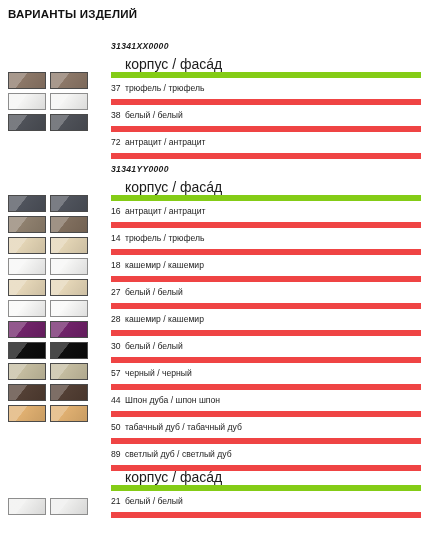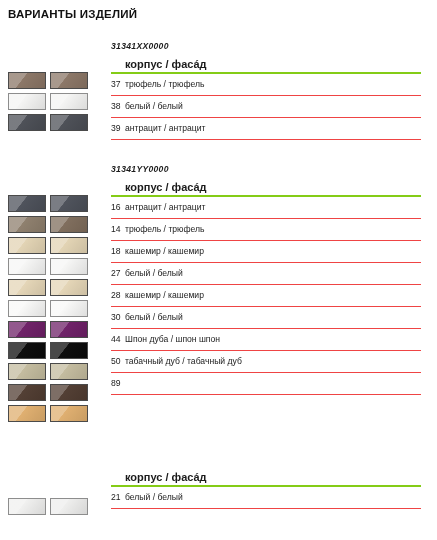--- a/index.html
+++ b/index.html
@@ -61,34 +61,34 @@
     font-weight: bold;
     color: #1b1b1b;
     letter-spacing: 0.3px;
     height: 13px;
     line-height: 13px;
     white-space: nowrap;
     font-style: italic;
   }
 
   .col-head {
-    font-size: 11px;
-    font-weight: bold;
+    font-size: 14px;
+    font-weight: normal;
     color: #1b1b1b;
     padding-left: 14px;
     height: 19px;
     line-height: 22px;
-    border-bottom: 2px solid #84cc16;
+    border-bottom: 6px solid #84cc16;
     white-space: nowrap;
   }
 
   .opt-row {
     height: 21px;
     line-height: 21px;
-    border-bottom: 1px solid #ef4444;
+    border-bottom: 6px solid #ef4444;
     font-size: 8.6px;
     color: #222222;
     white-space: nowrap;
     display: flex;
     align-items: center;
   }
   .opt-num {
     display: inline-block;
     width: 14px;
     text-align: left;
@@ -167,21 +167,21 @@
           <div class="col-head">корпус / фасáд</div>
           <div class="opt-row">
             <span class="opt-num">37</span>
             <span class="opt-name">трюфель / трюфель</span>
           </div>
           <div class="opt-row">
             <span class="opt-num">38</span>
             <span class="opt-name">белый / белый</span>
           </div>
           <div class="opt-row">
-            <span class="opt-num">39</span>
+            <span class="opt-num">72</span>
             <span class="opt-name">антрацит / антрацит</span>
           </div>
         </div>
       </div>
       <div class="section" style="top: 163px;">
         <div class="swatch-col" style="top: 30px;">
           <div class="swatch-row">
             <div class="swatch" style="background: rgb(76, 80, 89);">
               <span class="sheen"></span>
             </div>
@@ -291,29 +291,34 @@
           </div>
           <div class="opt-row">
             <span class="opt-num">28</span>
             <span class="opt-name">кашемир / кашемир</span>
           </div>
           <div class="opt-row">
             <span class="opt-num">30</span>
             <span class="opt-name">белый / белый</span>
           </div>
           <div class="opt-row">
+            <span class="opt-num">57</span>
+            <span class="opt-name">черный / черный</span>
+          </div>
+          <div class="opt-row">
             <span class="opt-num">44</span>
             <span class="opt-name">Шпон дуба / шпон шпон</span>
           </div>
           <div class="opt-row">
             <span class="opt-num">50</span>
             <span class="opt-name">табачный дуб / табачный дуб</span>
           </div>
           <div class="opt-row">
             <span class="opt-num">89</span>
+            <span class="opt-name">светлый дуб / светлый дуб</span>
           </div>
         </div>
       </div>
       <div class="section" style="top: 466px;">
         <div class="swatch-col" style="top: 30px;">
           <div class="swatch-row">
             <div class="swatch light" style="background: rgb(240, 240, 239);">
               <span class="sheen"></span>
             </div>
             <div class="swatch light" style="background: rgb(238, 238, 237);">

